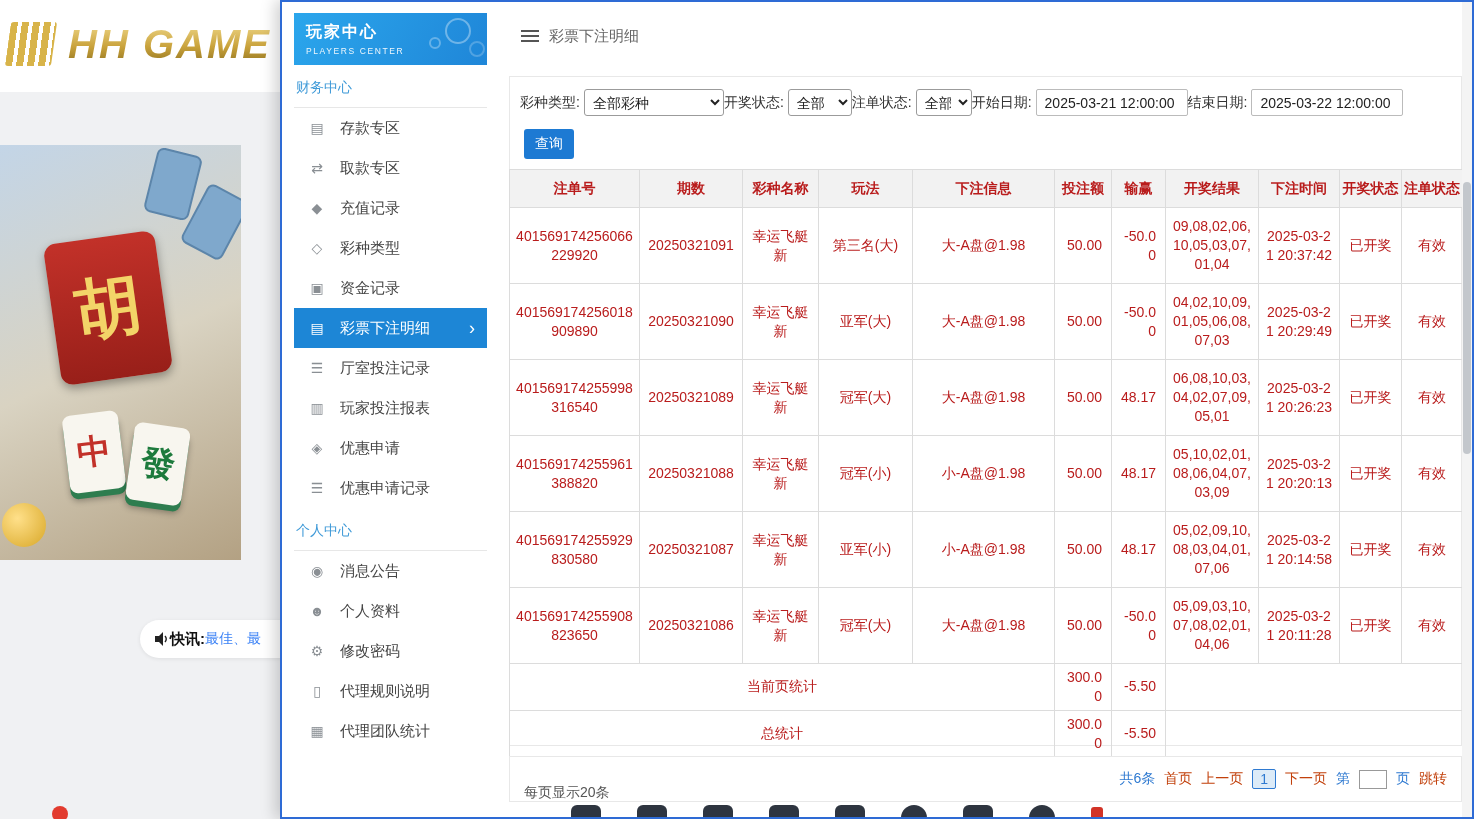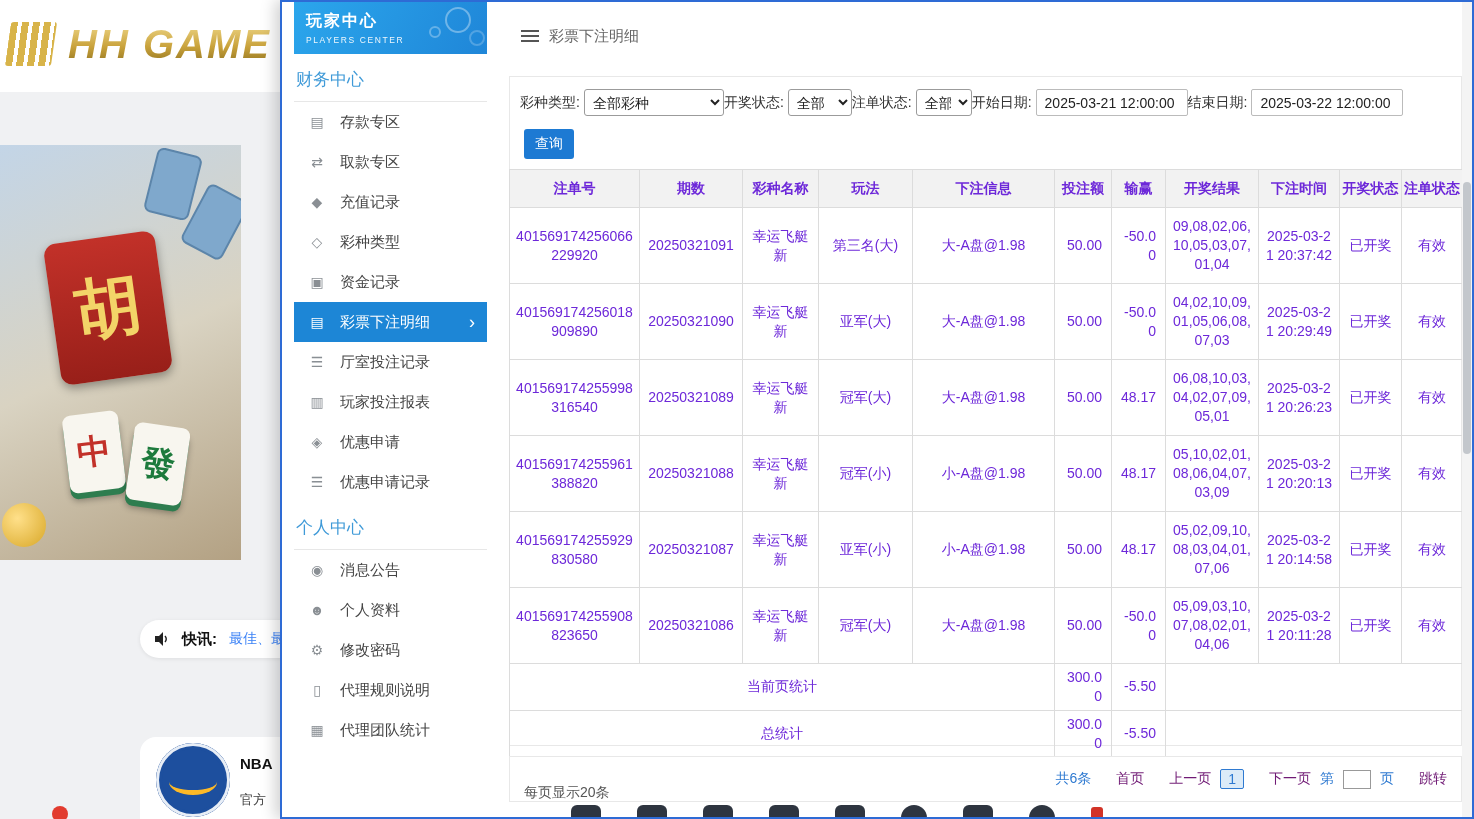--- a/index.html
+++ b/index.html
@@ -27,50 +27,50 @@
     box-shadow:0 4px 10px rgba(0,0,0,.35); }
   .wtile { position:absolute; width:56px; height:78px; background:#f8f6ef; border-radius:8px;
     box-shadow:0 6px 0 #2e7d4f, 0 8px 6px rgba(0,0,0,.3); display:flex; align-items:center; justify-content:center;
     font-size:34px; font-weight:700; }
   .wt1 { left:66px; top:268px; transform:rotate(-7deg); color:#c23129; }
   .wt2 { left:130px; top:280px; transform:rotate(8deg); color:#1d7a3c; }
   .coin { position:absolute; left:2px; top:358px; width:44px; height:44px; border-radius:50%;
     background:radial-gradient(circle at 35% 35%,#ffe08a,#d8a727); }
 
   .ticker { position:absolute; left:140px; top:620px; width:150px; height:38px; background:#fff;
-    border-radius:19px 0 0 19px; display:flex; align-items:center; gap:12px; padding-left:14px;
+    border-radius:19px 0 0 19px; display:flex; align-items:center; gap:0; padding-left:14px;
     box-shadow:0 1px 4px rgba(0,0,0,.08); overflow:hidden; }
   .ticker-label { font-weight:700; font-size:15px; color:#111; white-space:nowrap; }
   .ticker-text { font-size:14px; color:#3b82f6; white-space:nowrap; }
 
   .promo-card { position:absolute; left:140px; top:737px; width:150px; height:82px; background:#fff;
     border-radius:16px 0 0 0; overflow:hidden; }
   .nba-circle { position:absolute; left:16px; top:6px; width:74px; height:74px; border-radius:50%;
     background:#1d4f9e; box-shadow:inset 0 0 0 3px rgba(255,255,255,.9), inset 0 0 0 6px #1d4f9e; }
   .nba-bridge { position:absolute; left:13px; top:26px; width:48px; height:26px;
     border-bottom:5px solid #fdb927; border-radius:50%; }
   .promo-title { position:absolute; left:100px; top:18px; font-size:15px; font-weight:700; color:#111; }
   .promo-sub { position:absolute; left:100px; top:54px; font-size:13px; color:#444; }
   .red-dot { position:absolute; left:52px; top:806px; width:16px; height:16px; border-radius:50%; background:#e23b2e; }
 
   
   .modal { position:absolute; left:280px; top:0; width:1194px; height:819px; background:#fff;
     border:2px solid #2e6bd5; box-shadow:-5px 0 14px rgba(0,0,0,.18); }
 
   
-  .sidebar { position:absolute; left:12px; top:0; width:193px; }
+  .sidebar { position:absolute; left:12px; top:11px; width:193px; }
   .side-header { height:52px; background:linear-gradient(120deg,#2ba6ec,#1f86d8); color:#fff;
     padding:9px 12px; position:relative; overflow:hidden; }
   .sh-title { font-size:16px; font-weight:700; letter-spacing:2px; }
   .sh-sub { font-size:8.5px; letter-spacing:1.6px; opacity:.92; margin-top:3px; }
   .bubble { position:absolute; border-radius:50%; border:2px solid rgba(255,255,255,.35); }
   .b1 { width:26px; height:26px; right:16px; top:5px; }
   .b2 { width:12px; height:12px; right:46px; top:24px; border-color:rgba(255,255,255,.3); }
   .b3 { width:16px; height:16px; right:2px; top:28px; border-color:rgba(255,255,255,.22); }
-  .side-sec-title { color:#3f9ad8; font-size:17px; padding:14px 2px 10px; border-bottom:1px solid #e7e7e7; }
+  .side-sec-title { color:#3f9ad8; font-size:14px; padding:14px 2px 10px; border-bottom:1px solid #e7e7e7; }
   .side-item { height:40px; display:flex; align-items:center; gap:14px; padding-left:14px;
     font-size:15px; color:#444; cursor:pointer; position:relative; }
   .side-item .ic { width:18px; text-align:center; color:#8a8f94; font-size:14px; }
   .side-item.active { background:#1d86d6; color:#fff; }
   .side-item.active .ic { color:#fff; }
   .side-item .chev { position:absolute; right:12px; font-size:18px; color:#fff; }
 
   
   .main { position:absolute; left:227px; top:0; width:953px; height:815px; }
   .titlebar { position:absolute; left:0; top:12px; height:44px; display:flex; align-items:center;
@@ -86,34 +86,34 @@
   .filters label:first-child { margin-left:0; }
   .filters select { height:27px; margin-left:4px; border:1px solid #9b9b9b; border-radius:3px;
     font-size:14px; color:#222; background:#fff; padding:0 4px; }
   .filters input[type=text] { height:27px; margin-left:4px; border:1px solid #bbb; border-radius:2px;
     font-size:14px; color:#222; padding:0 8px; }
   .inp-date { width:152px; }
   .search-btn { margin:13px 0 0 14px; width:50px; height:30px; background:#1d7ad3; color:#fff;
     border:none; border-radius:3px; font-size:14px; cursor:pointer; }
 
   table.bets { position:absolute; left:-1px; top:92px; width:953px; border-collapse:collapse;
-    table-layout:fixed; font-size:14px; color:#6d28d9; }
+    table-layout:fixed; font-size:14px; color:#b91c1c; }
   table.bets th, table.bets td { border:1px solid #dcdcdc; text-align:center; vertical-align:middle;
     word-break:break-all; line-height:1.35; padding:4px 5px; }
   table.bets th { height:38px; background:#f2f2f2; font-weight:700; padding:0 2px; }
   table.bets td.num { text-align:right; padding-right:9px; }
   tr.data-row { height:76px; }
   tr.sum-row { height:38px; }
 
   .pagebar { position:absolute; left:0; top:754px; width:953px; height:46px; background:#fff;
     border:1px solid #e8e8e8; display:flex; align-items:center; justify-content:space-between;
     padding:0 14px; font-size:14px; }
   .pp-left { color:#555;margin-top:27px; }
   .pp-right { display:flex; align-items:center; gap:9px; color:#2f7ad1; }
-  .pp-link { color:#701a75; cursor:pointer;margin-left:16px; }
+  .pp-link { color:#c2410c; cursor:pointer; }
   .pp-current { border:1px solid #2f7ad1; background:#dcebf8; color:#2f7ad1; padding:1px 7px; border-radius:2px; cursor:pointer; }
   .pp-input { width:28px; height:19px; border:1px solid #999; font-size:13px; text-align:center; }
 
   .bottom-icons { position:absolute; left:62px; top:803px; width:600px; height:12px; overflow:hidden;
     display:flex; gap:36px; align-items:flex-start; }
   .bi { width:30px; height:26px; background:#2e3540; border-radius:6px; flex:0 0 auto; }
   .bi.circle { border-radius:50%; width:26px; }
   .bi.red { background:#d23327; width:12px; height:12px; border-radius:3px; margin-top:2px; }
 
   .vscroll { position:absolute; right:0; top:0; width:10px; height:815px; background:#f4f4f4; }
@@ -142,27 +142,20 @@
 
   <div class="ticker">
     <svg width="16" height="16" viewBox="0 0 16 16">
       <polygon points="1,5 5,5 9,1 9,15 5,11 1,11" fill="#222"></polygon>
       <path d="M11 5 q2.5 3 0 6" stroke="#222" stroke-width="1.4" fill="none"></path>
     </svg>
     <span class="ticker-label">快讯:</span>
     <span class="ticker-text">最佳、最</span>
   </div>
 
-  <div class="promo-card">
-    <div class="nba-circle">
-      <div class="nba-bridge"></div>
-    </div>
-    <div class="promo-title">NBA</div>
-    <div class="promo-sub">官方</div>
-  </div>
 
   <div class="red-dot"></div>
 
   <div class="modal">
 
     <div class="sidebar">
       <div class="side-header">
         <div class="sh-title">玩家中心</div>
         <div class="sh-sub">PLAYERS CENTER</div>
         <span class="bubble b1"></span>

